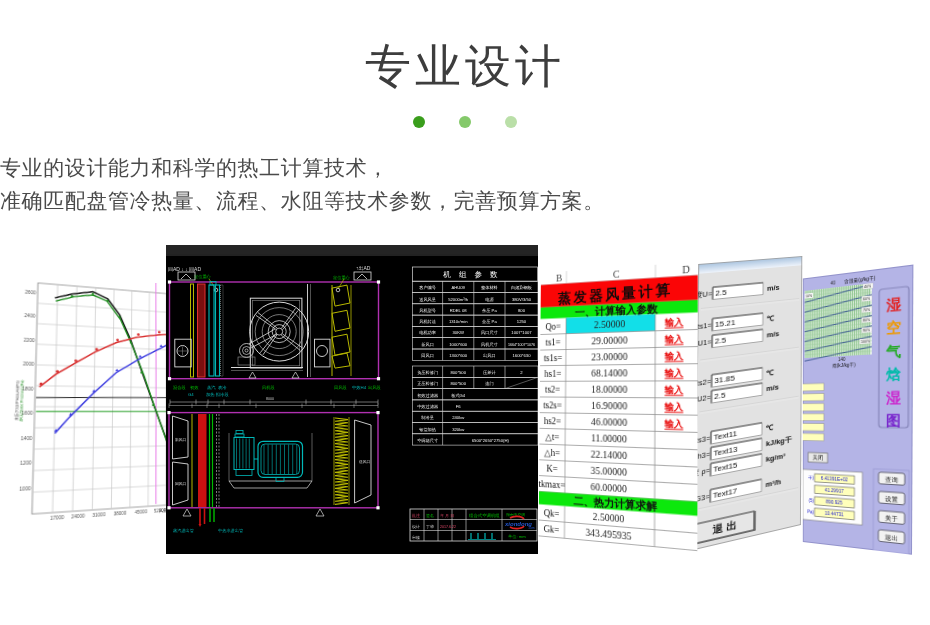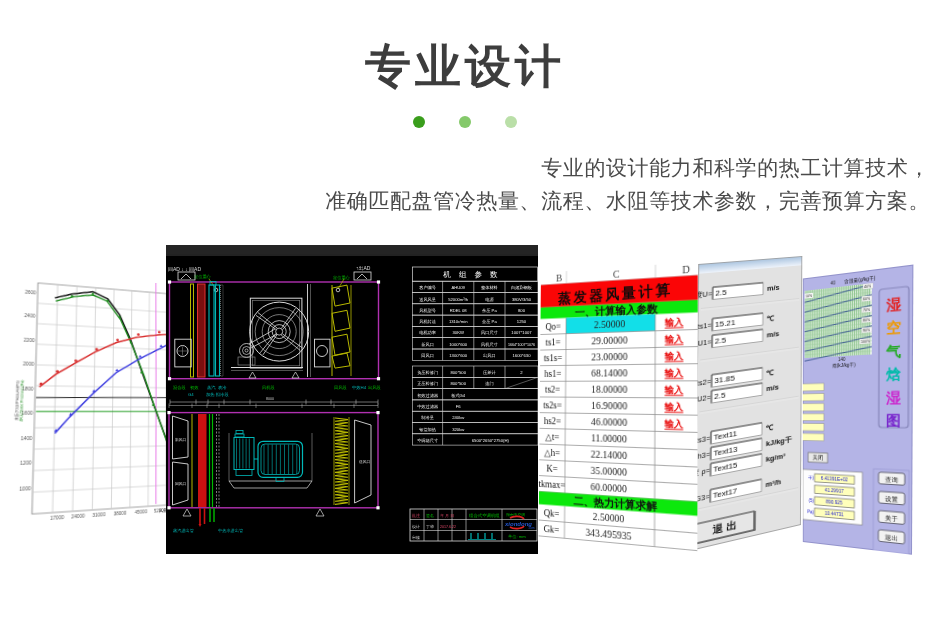--- a/index.html
+++ b/index.html
@@ -1,20 +1,20 @@
 <!DOCTYPE html>
 <html><head><meta charset="utf-8"><style>
 *{margin:0;padding:0;box-sizing:border-box}
 body{font-family:"Liberation Sans",sans-serif;background:#fff;width:930px;height:625px;overflow:hidden}
 .page{position:relative;width:930px;height:625px;background:#fff;overflow:hidden}
-h1{position:absolute;top:36px;left:0;width:100%;text-align:center;font-size:46px;font-weight:700;color:#3d3d3d;letter-spacing:4px}
+h1{position:absolute;top:36px;left:0;width:100%;text-align:center;font-size:46px;font-weight:400;color:#3d3d3d;letter-spacing:4px}
 .dots{position:absolute;top:114px;left:0;width:100%;text-align:center}
 .dots i{display:inline-block;width:12px;height:12px;border-radius:50%;margin:0 17px}
 .d1{background:#3a9e1c}.d2{background:#84c96a}.d3{background:#badfa8}
-.para{position:absolute;top:151px;left:0;width:100%;text-align:right;font-size:21px;color:#4a4a4a;line-height:33px;letter-spacing:0.6px}
+.para{position:absolute;top:151px;left:0;width:100%;text-align:left;font-size:21px;color:#4a4a4a;line-height:33px;letter-spacing:0.6px}
 .collage{position:absolute;left:0;top:0;width:930px;height:625px;filter:blur(0.5px)}
 .tw{position:absolute;left:0;top:0;transform-origin:0 0}
 </style></head>
 <body>
 <div class="page">
 <h1>专业设计</h1>
 <div class="dots"><i class="d1"></i><i class="d2"></i><i class="d3"></i></div>
 <div class="para">专业的设计能力和科学的热工计算技术，<br>准确匹配盘管冷热量、流程、水阻等技术参数，完善预算方案。</div>
 <div class="collage">
 <svg class="tw" style="transform:matrix3d(1.130450,0.293047,0,0.000713,-0.031478,0.911585,0,-0.000172,0,0,1,0,38.0000,283.0000,0,1);overflow:visible" width="145" height="231" viewBox="0 0 145 231">

